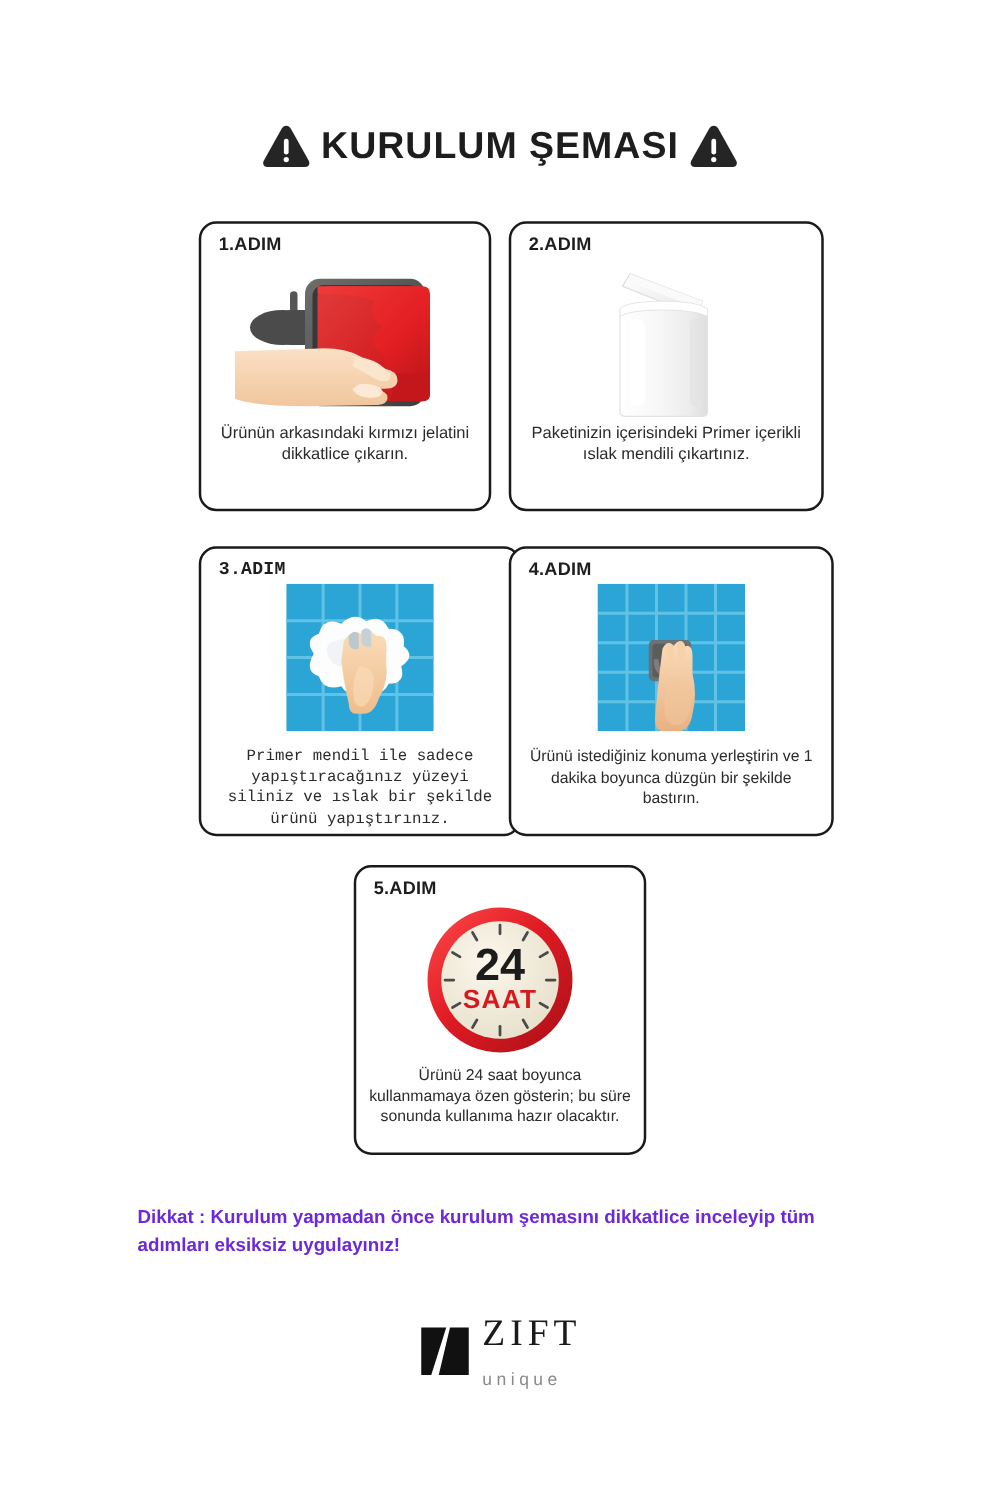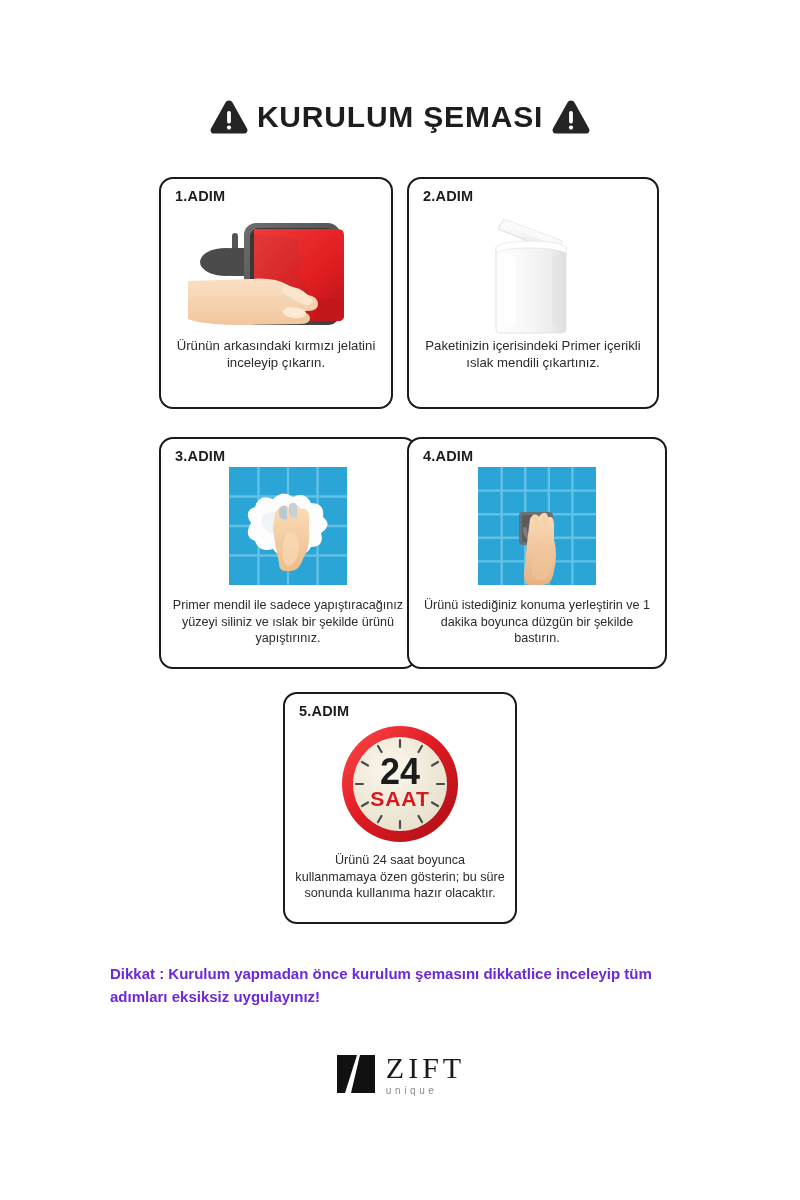--- a/index.html
+++ b/index.html
@@ -48,21 +48,21 @@
     position: absolute;
     border: 2.2px solid #1a1a1a;
     border-radius: 14px;
     background: #ffffff;
     display: flex;
     flex-direction: column;
   }
 
   .card-1 { left: 159px; top: 177px; width: 234px; height: 232px; }
   .card-2 { left: 407px; top: 177px; width: 252px; height: 232px; }
-  .card-3 { left: 159px; top: 437px; width: 258px; height: 232px; }
+  .card-3 { left: 159px; top: 437px; width: 258px; height: 232px; font-family: Liberation Mono, monospace; }
   .card-4 { left: 407px; top: 437px; width: 260px; height: 232px; }
   .card-5 { left: 283px; top: 692px; width: 234px; height: 232px; }
 
   .step-label {
     position: absolute;
     top: 9px;
     left: 14px;
     font-size: 14.5px;
     font-weight: bold;
     color: #1d1d1d;
@@ -117,24 +117,24 @@
   .logo-mark { width: 42px; height: 44px; display: block; }
   .logo-type { display: flex; flex-direction: column; align-items: flex-start; }
   .logo-name {
     font-family: "Liberation Serif", serif;
     font-size: 30px;
     letter-spacing: 4px;
     color: #1a1a1a;
     line-height: 1;
   }
   .logo-sub {
-    font-size: 10px;
+    font-size: 14px;
     letter-spacing: 3.6px;
     color: #8a8a8a;
-    margin-top: 3px;
+    margin-top: 14px;
     line-height: 1;
   }
 
   svg { display: block; }
 </style>
 </head>
 <body>
 
 <div class="page">
 
@@ -185,21 +185,21 @@
 
         <path d="M66 22 L150 22 Q156 22 156 28 L156 108 Q156 114 150 114 L120 114 Q128 100 112 94 Q126 86 116 74 Q104 66 118 54 Q104 44 112 34 Q100 28 66 28 Z" fill="url(#g1red)"></path>
         <rect x="66" y="22" width="84" height="90" rx="8" fill="url(#g1red)" opacity="0.92"></rect>
         <path d="M112 92 Q132 100 124 114 L150 114 Q156 114 156 108 L156 92 Z" fill="#c4171c"></path>
 
         <path d="M0 74 L62 72 Q86 70 100 78 Q112 86 120 88 Q130 90 130 97 Q130 104 120 104 L112 104 Q122 106 122 111 Q122 117 112 117 L56 118 Q16 118 0 112 Z" fill="url(#g1skin)"></path>
         <path d="M96 78 Q112 80 120 88 Q126 92 124 96 Q120 100 112 96 Q102 90 94 86 Z" fill="#fbe6cd"></path>
         <path d="M100 100 Q116 100 118 106 Q118 112 106 111 Q96 110 94 104 Z" fill="#fcead6"></path>
       </svg>
     </div>
-    <div class="caption">Ürünün arkasındaki kırmızı jelatini inceleyip çıkarın.</div>
+    <div class="caption">Ürünün arkasındaki kırmızı jelatini dikkatlice çıkarın.</div>
   </div>
 
   <div class="card card-2">
     <span class="step-label">2.ADIM</span>
     <div class="art">
       <svg width="110" height="128" viewBox="0 0 110 128">
         <defs>
           <linearGradient id="g2pack" x1="0" y1="0" x2="1" y2="0">
             <stop offset="0%" stop-color="#ffffff"></stop>
               <stop offset="45%" stop-color="#f7f7f7"></stop>

